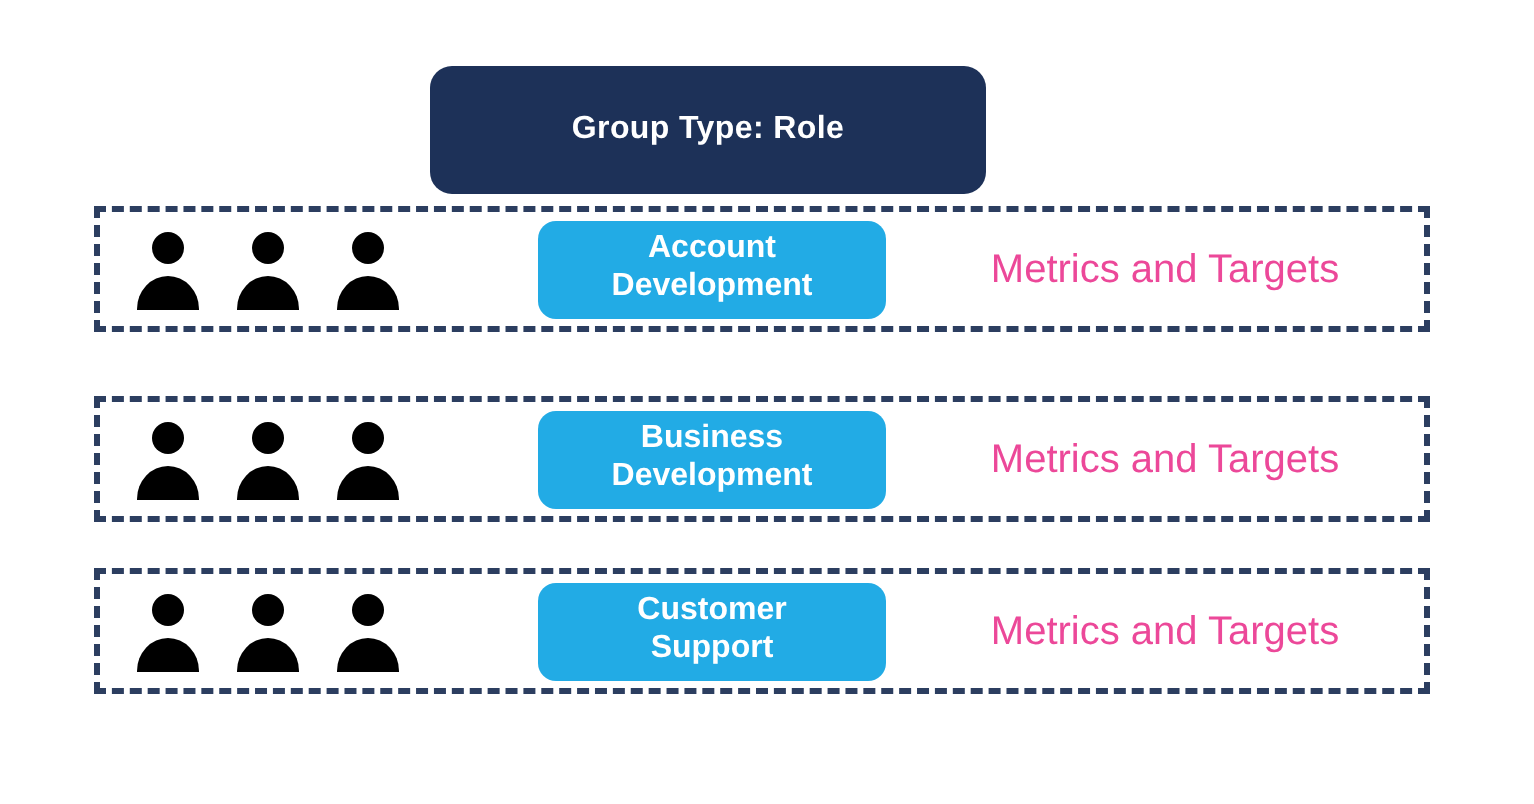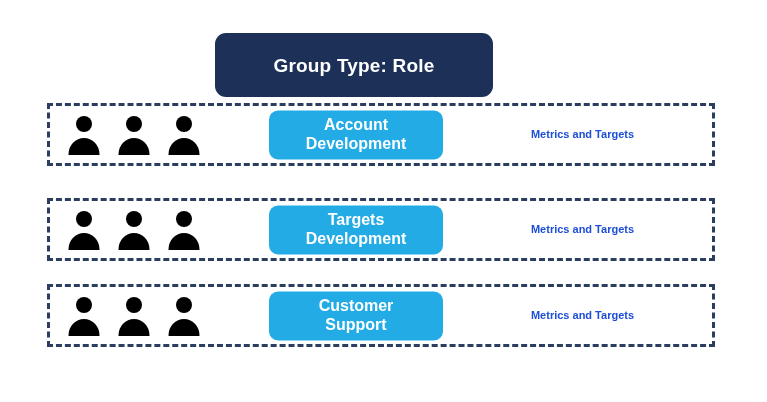--- a/index.html
+++ b/index.html
@@ -28,21 +28,21 @@
     width: 278px;
     height: 64px;
     background: #1d3158;
     border-radius: 11px;
     display: flex;
     align-items: center;
     justify-content: center;
   }
   .header-title {
     color: #ffffff;
-    font-size: 19px;
+    font-size: 16px;
     font-weight: bold;
     letter-spacing: 0.2px;
     line-height: 1;
     text-align: center;
   }
 
   
   .group-row {
     position: absolute;
     left: 47px;
@@ -120,23 +120,23 @@
   }
 
   
   .metrics-text {
     position: absolute;
     left: 420px;
     top: 50%;
     transform: translateY(-50%);
     width: 225px;
     text-align: center;
-    color: #1d4ed8;
-    font-size: 11px;
-    font-weight: bold;
+    color: #ec4899;
+    font-size: 20px;
+    font-weight: normal;
     line-height: 1.2;
   }
 </style>
 </head>
 <body>
 
 <div id="canvas">
 
   <div class="header-box">
     <div class="header-title">Group Type: Role</div>
@@ -173,21 +173,21 @@
       <div class="person">
         <span class="head"></span>
         <span class="body"></span>
       </div>
       <div class="person">
         <span class="head"></span>
         <span class="body"></span>
       </div>
     </div>
     <div class="role-pill">
-      <span class="role-pill-label">Targets
+      <span class="role-pill-label">Business
 Development</span>
     </div>
     <div class="metrics-text">Metrics and Targets</div>
   </div>
 
   <div class="group-row row-3">
     <div class="people">
       <div class="person">
         <span class="head"></span>
         <span class="body"></span>

